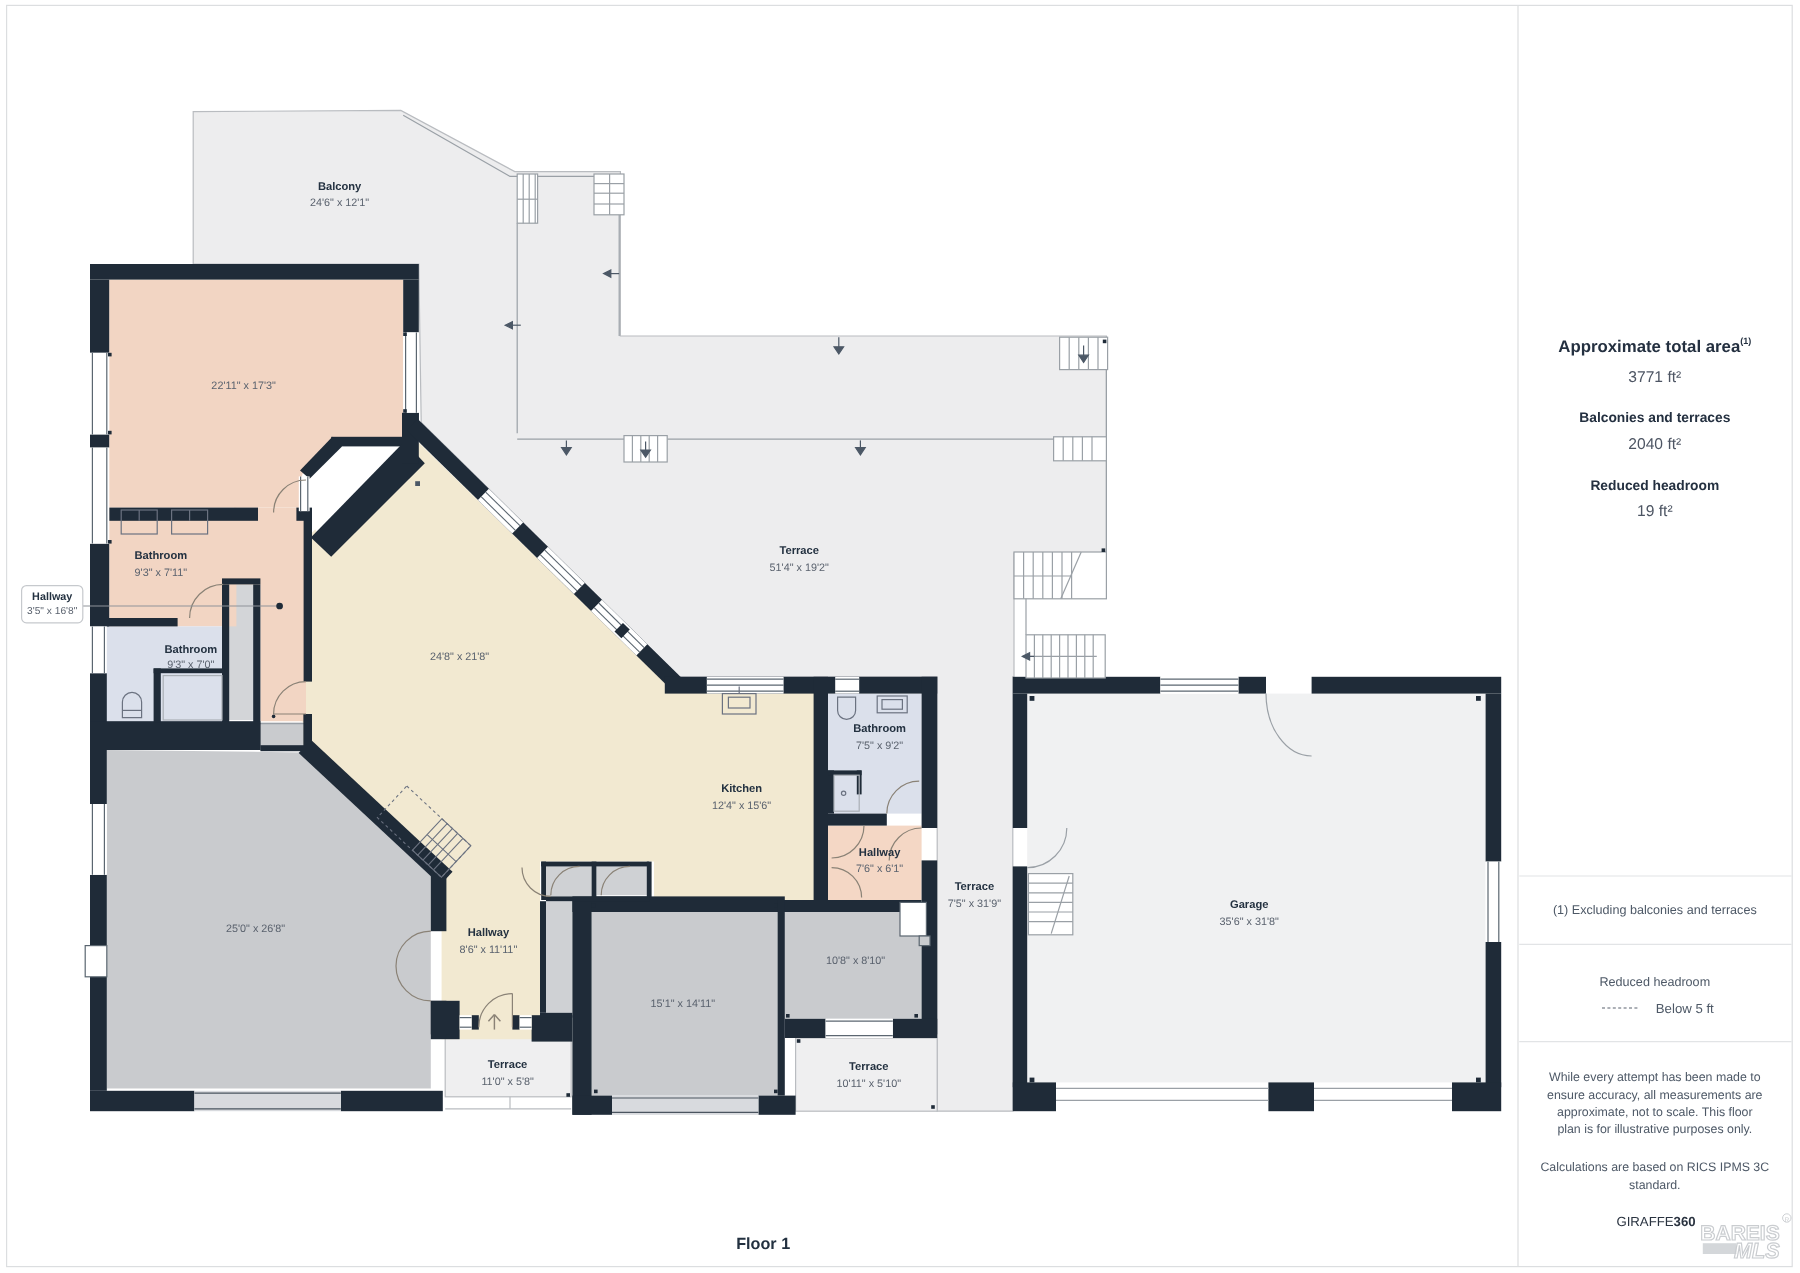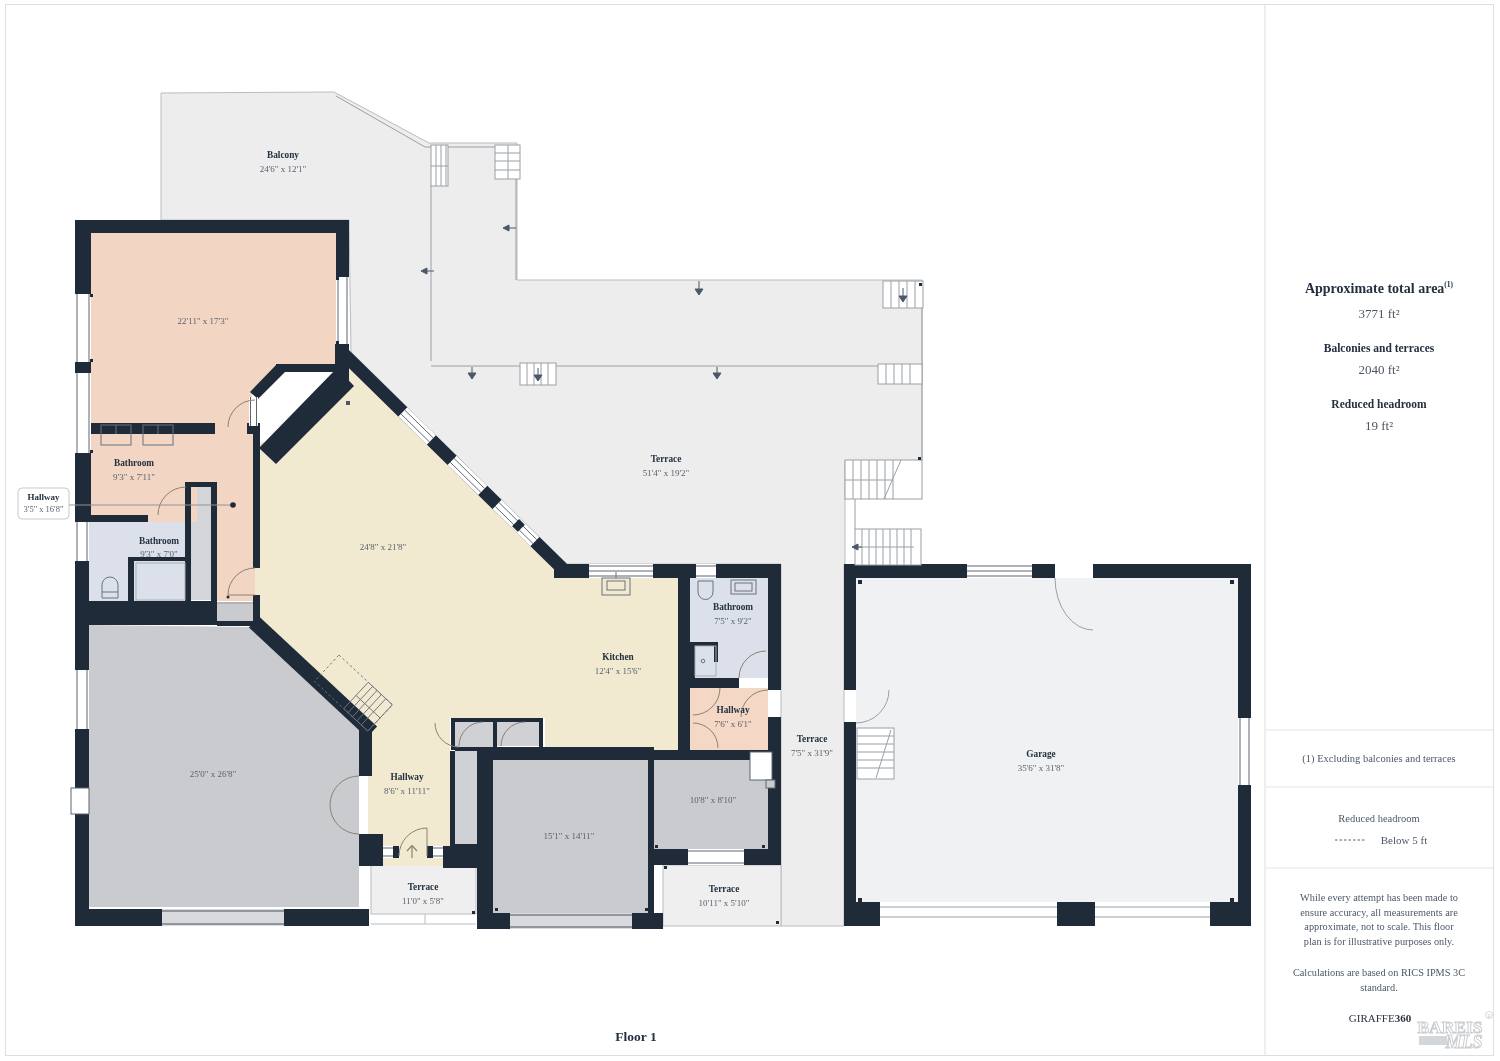--- a/index.html
+++ b/index.html
@@ -1,17 +1,17 @@
 <!DOCTYPE html>
 <html><head>
 <meta charset="utf-8">
 <style>
 html,body{margin:0;padding:0;background:#fff;}
 #page{position:relative;width:1500px;height:1061px;background:#fff;overflow:hidden;
-font-family:Liberation Serif, serif;}
+font-family:Liberation Sans, sans-serif;}
 svg{position:absolute;top:0;left:0;}
 .rn{font-weight:bold;fill:#233140;font-size:9.3px;}
 .rd{fill:#5a626e;font-size:9px;}
 </style>
 </head>
 <body>
 <div id="page">
 <svg width="1500" height="1061" viewBox="0 0 1500 1061">
 
 <rect x="5.5" y="4.5" width="1488" height="1051" fill="none" stroke="#dcdee0" stroke-width="1"></rect>

